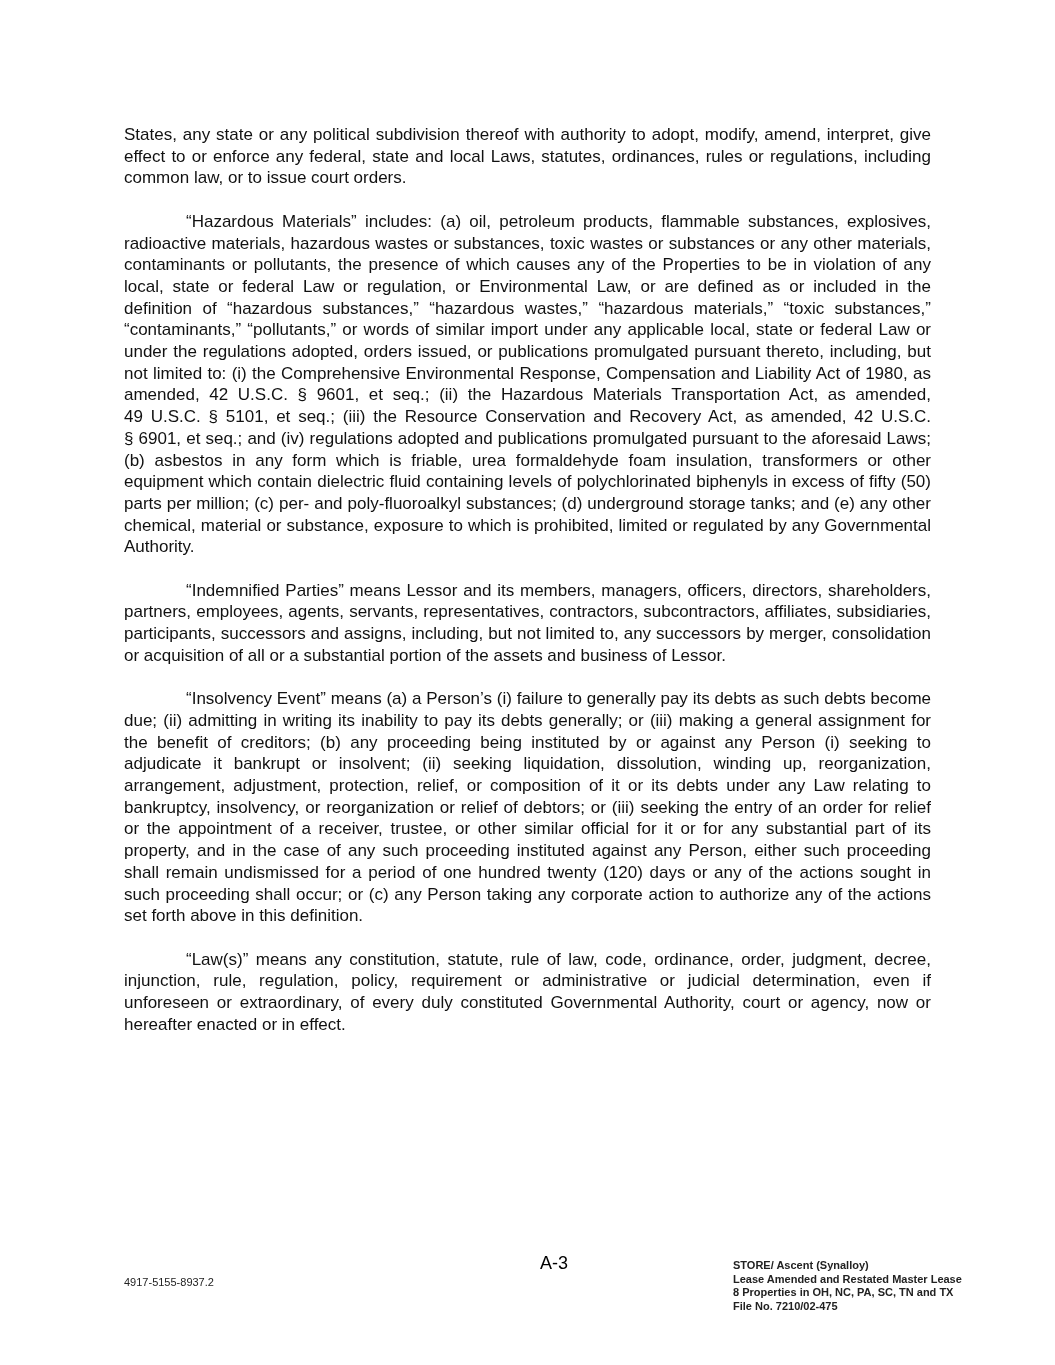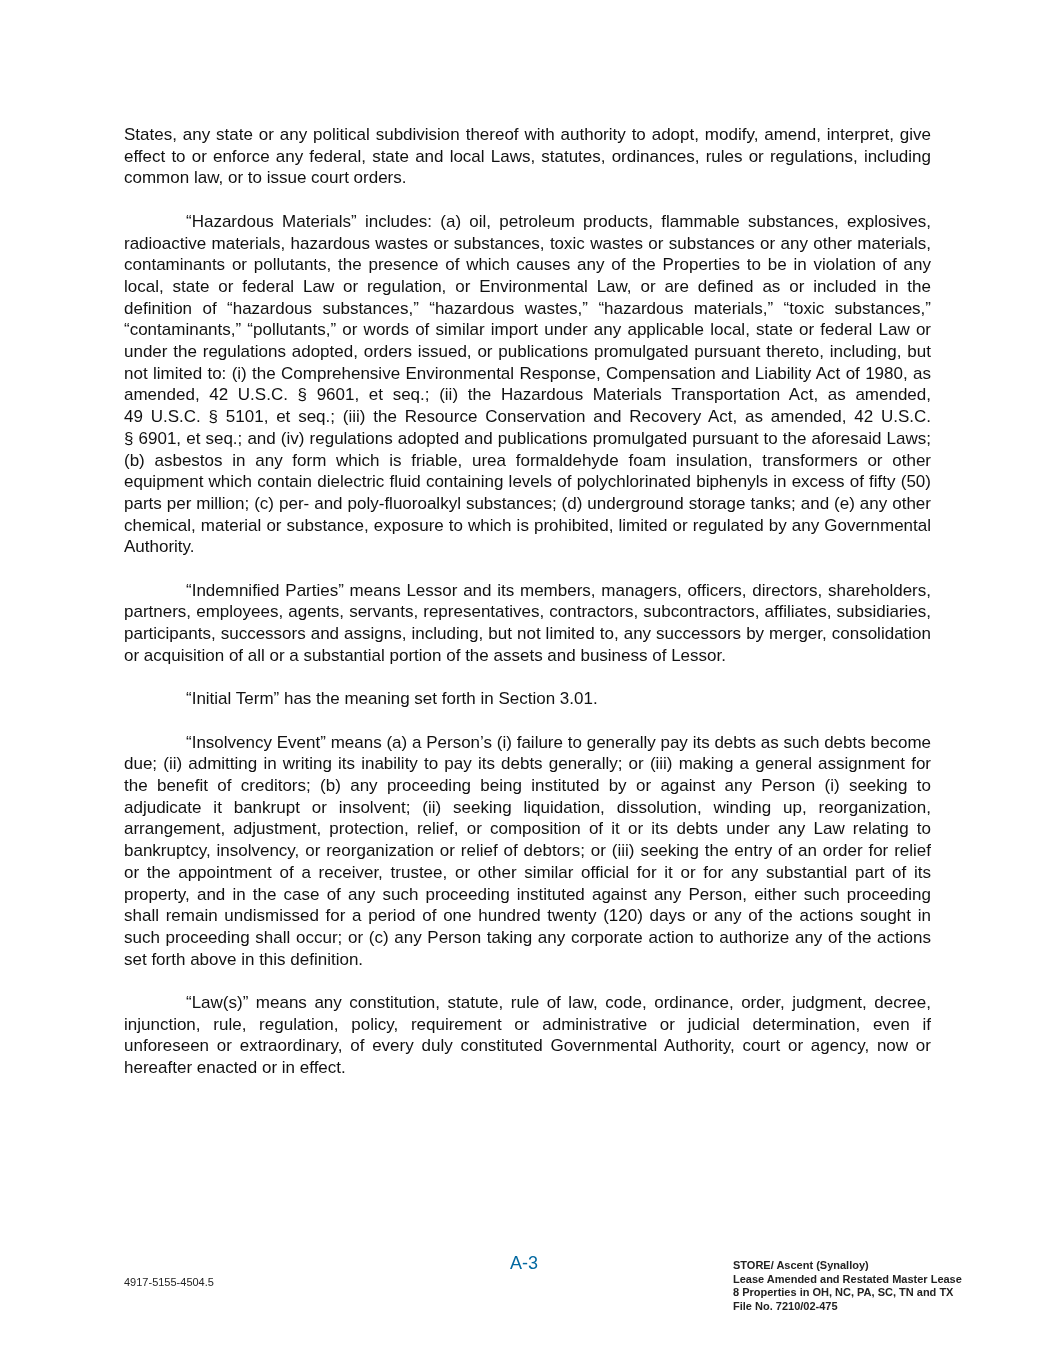--- a/index.html
+++ b/index.html
@@ -26,25 +26,25 @@
     .para {
       margin: 0 0 21.7px 0;
       text-align: justify;
       text-align-last: left;
     }
     .para.indent {
       text-indent: 62px;
     }
     .page-number {
       position: absolute;
-      left: 510px;
+      left: 540px;
       top: 1252px;
       font-size: 18px;
       line-height: 22px;
-      color: #0369a1;
+      color: #000000;
     }
     .doc-id {
       position: absolute;
       left: 124px;
       top: 1276px;
       font-size: 11px;
       line-height: 13px;
       color: #222222;
     }
     .footer-right {
@@ -60,27 +60,26 @@
       font-weight: bold;
     }
   </style>
 </head>
 <body>
 
 <div class="page-body">
   <p class="para">States, any state or any political subdivision thereof with authority to adopt, modify, amend, interpret, give effect to or enforce any federal, state and local Laws, statutes, ordinances, rules or regulations, including common law, or to issue court orders.</p>
   <p class="para indent">“Hazardous Materials” includes: (a)&nbsp;oil, petroleum products, flammable substances, explosives, radioactive materials, hazardous wastes or substances, toxic wastes or substances or any other materials, contaminants or pollutants, the presence of which causes any of the Properties to be in violation of any local, state or federal Law or regulation, or Environmental Law, or are defined as or included in the definition of “hazardous substances,” “hazardous wastes,” “hazardous materials,” “toxic substances,” “contaminants,” “pollutants,” or words of similar import under any applicable local, state or federal Law or under the regulations adopted, orders issued, or publications promulgated pursuant thereto, including, but not limited to: (i) the Comprehensive Environmental Response, Compensation and Liability Act of 1980, as amended, 42 U.S.C. §&nbsp;9601, et&nbsp;seq.; (ii)&nbsp;the Hazardous Materials Transportation Act, as amended, 49&nbsp;U.S.C. §&nbsp;5101, et&nbsp;seq.; (iii)&nbsp;the Resource Conservation and Recovery Act, as amended, 42&nbsp;U.S.C. §&nbsp;6901, et&nbsp;seq.; and (iv) regulations adopted and publications promulgated pursuant to the aforesaid Laws; (b)&nbsp;asbestos in any form which is friable, urea formaldehyde foam insulation, transformers or other equipment which contain dielectric fluid containing levels of polychlorinated biphenyls in excess of fifty (50) parts per million; (c) per- and poly-fluoroalkyl substances; (d) underground storage tanks; and (e) any other chemical, material or substance, exposure to which is prohibited, limited or regulated by any Governmental Authority.</p>
   <p class="para indent">“Indemnified Parties” means Lessor and its members, managers, officers, directors, shareholders, partners, employees, agents, servants, representatives, contractors, subcontractors, affiliates, subsidiaries, participants, successors and assigns, including, but not limited to, any successors by merger, consolidation or acquisition of all or a substantial portion of the assets and business of Lessor.</p>
-  <p class="para indent">“Initial Term” has the meaning set forth in Section 3.01.</p>
   <p class="para indent">“Insolvency Event” means (a) a Person’s (i)&nbsp;failure to generally pay its debts as such debts become due; (ii) admitting in writing its inability to pay its debts generally; or (iii) making a general assignment for the benefit of creditors; (b) any proceeding being instituted by or against any Person (i) seeking to adjudicate it bankrupt or insolvent; (ii) seeking liquidation, dissolution, winding up, reorganization, arrangement, adjustment, protection, relief, or composition of it or its debts under any Law relating to bankruptcy, insolvency, or reorganization or relief of debtors; or (iii)&nbsp;seeking the entry of an order for relief or the appointment of a receiver, trustee, or other similar official for it or for any substantial part of its property, and in the case of any such proceeding instituted against any Person, either such proceeding shall remain undismissed for a period of one hundred twenty (120) days or any of the actions sought in such proceeding shall occur; or (c) any Person taking any corporate action to authorize any of the actions set forth above in this definition.</p>
   <p class="para indent">“Law(s)” means any constitution, statute, rule of law, code, ordinance, order, judgment, decree, injunction, rule, regulation, policy, requirement or administrative or judicial determination, even if unforeseen or extraordinary, of every duly constituted Governmental Authority, court or agency, now or hereafter enacted or in effect.</p>
 </div>
 
 <div class="page-number">A-3</div>
 
-<div class="doc-id">4917-5155-4504.5</div>
+<div class="doc-id">4917-5155-8937.2</div>
 
 <div class="footer-right">
   <div>STORE/ Ascent (Synalloy)</div>
   <div>Lease Amended and Restated Master Lease</div>
   <div>8 Properties in OH, NC, PA, SC, TN and TX</div>
   <div>File No. 7210/02-475</div>
 </div>
 
 </body></html>

